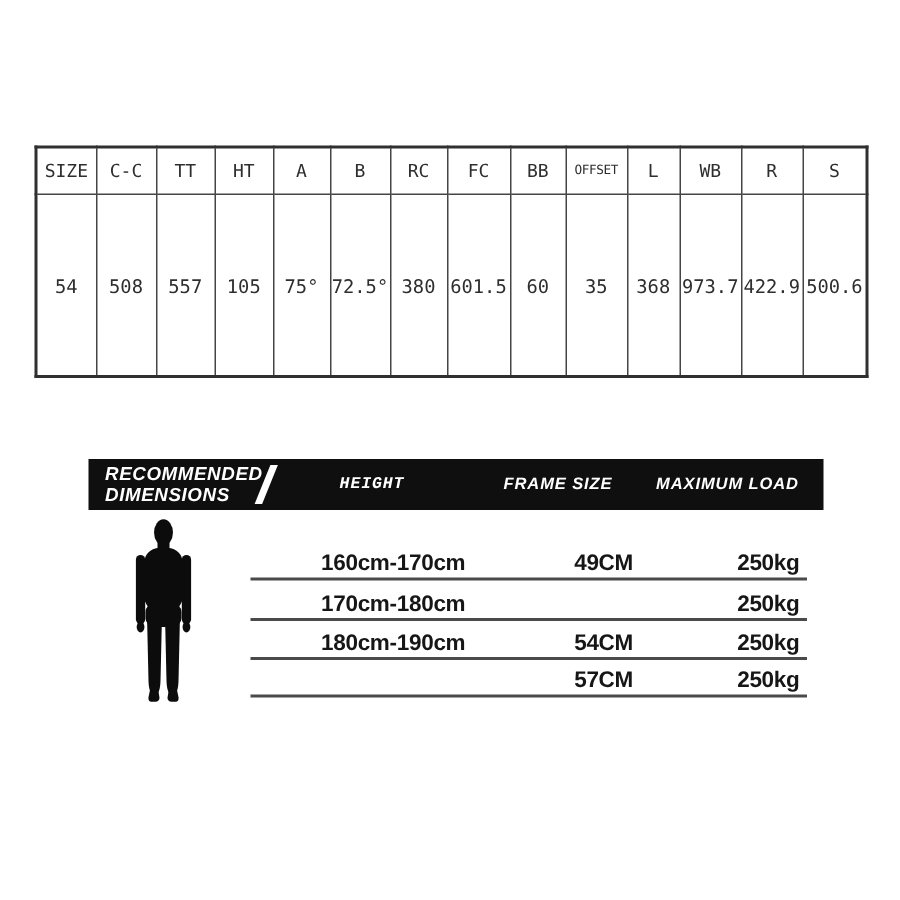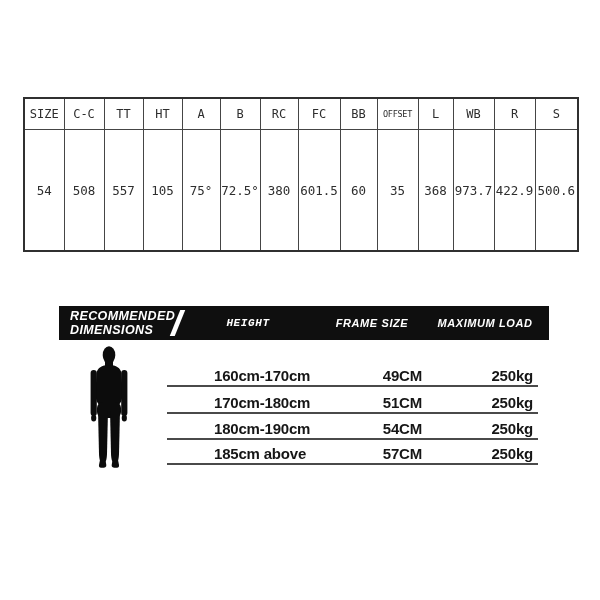--- a/index.html
+++ b/index.html
@@ -151,27 +151,25 @@
     <path d="M30 114 L24.5 114 L23.7 119 C23.5 120.8 24.7 121.8 26.4 121.8 L29 121.8 C30.6 121.8 31.3 120.6 31 118.8 Z"></path>
   </svg>
 
   <div class="rec-row row-0">
     <span class="cell c-height">160cm-170cm</span>
     <span class="cell c-frame">49CM</span>
     <span class="cell c-load">250kg</span>
   </div>
   <div class="rec-row row-1">
     <span class="cell c-height">170cm-180cm</span>
-    <span class="cell c-frame">51CM</span>
     <span class="cell c-load">250kg</span>
   </div>
   <div class="rec-row row-2">
     <span class="cell c-height">180cm-190cm</span>
     <span class="cell c-frame">54CM</span>
     <span class="cell c-load">250kg</span>
   </div>
   <div class="rec-row row-3">
-    <span class="cell c-height">185cm above</span>
     <span class="cell c-frame">57CM</span>
     <span class="cell c-load">250kg</span>
   </div>
 
 </div>
 
 </body></html>

